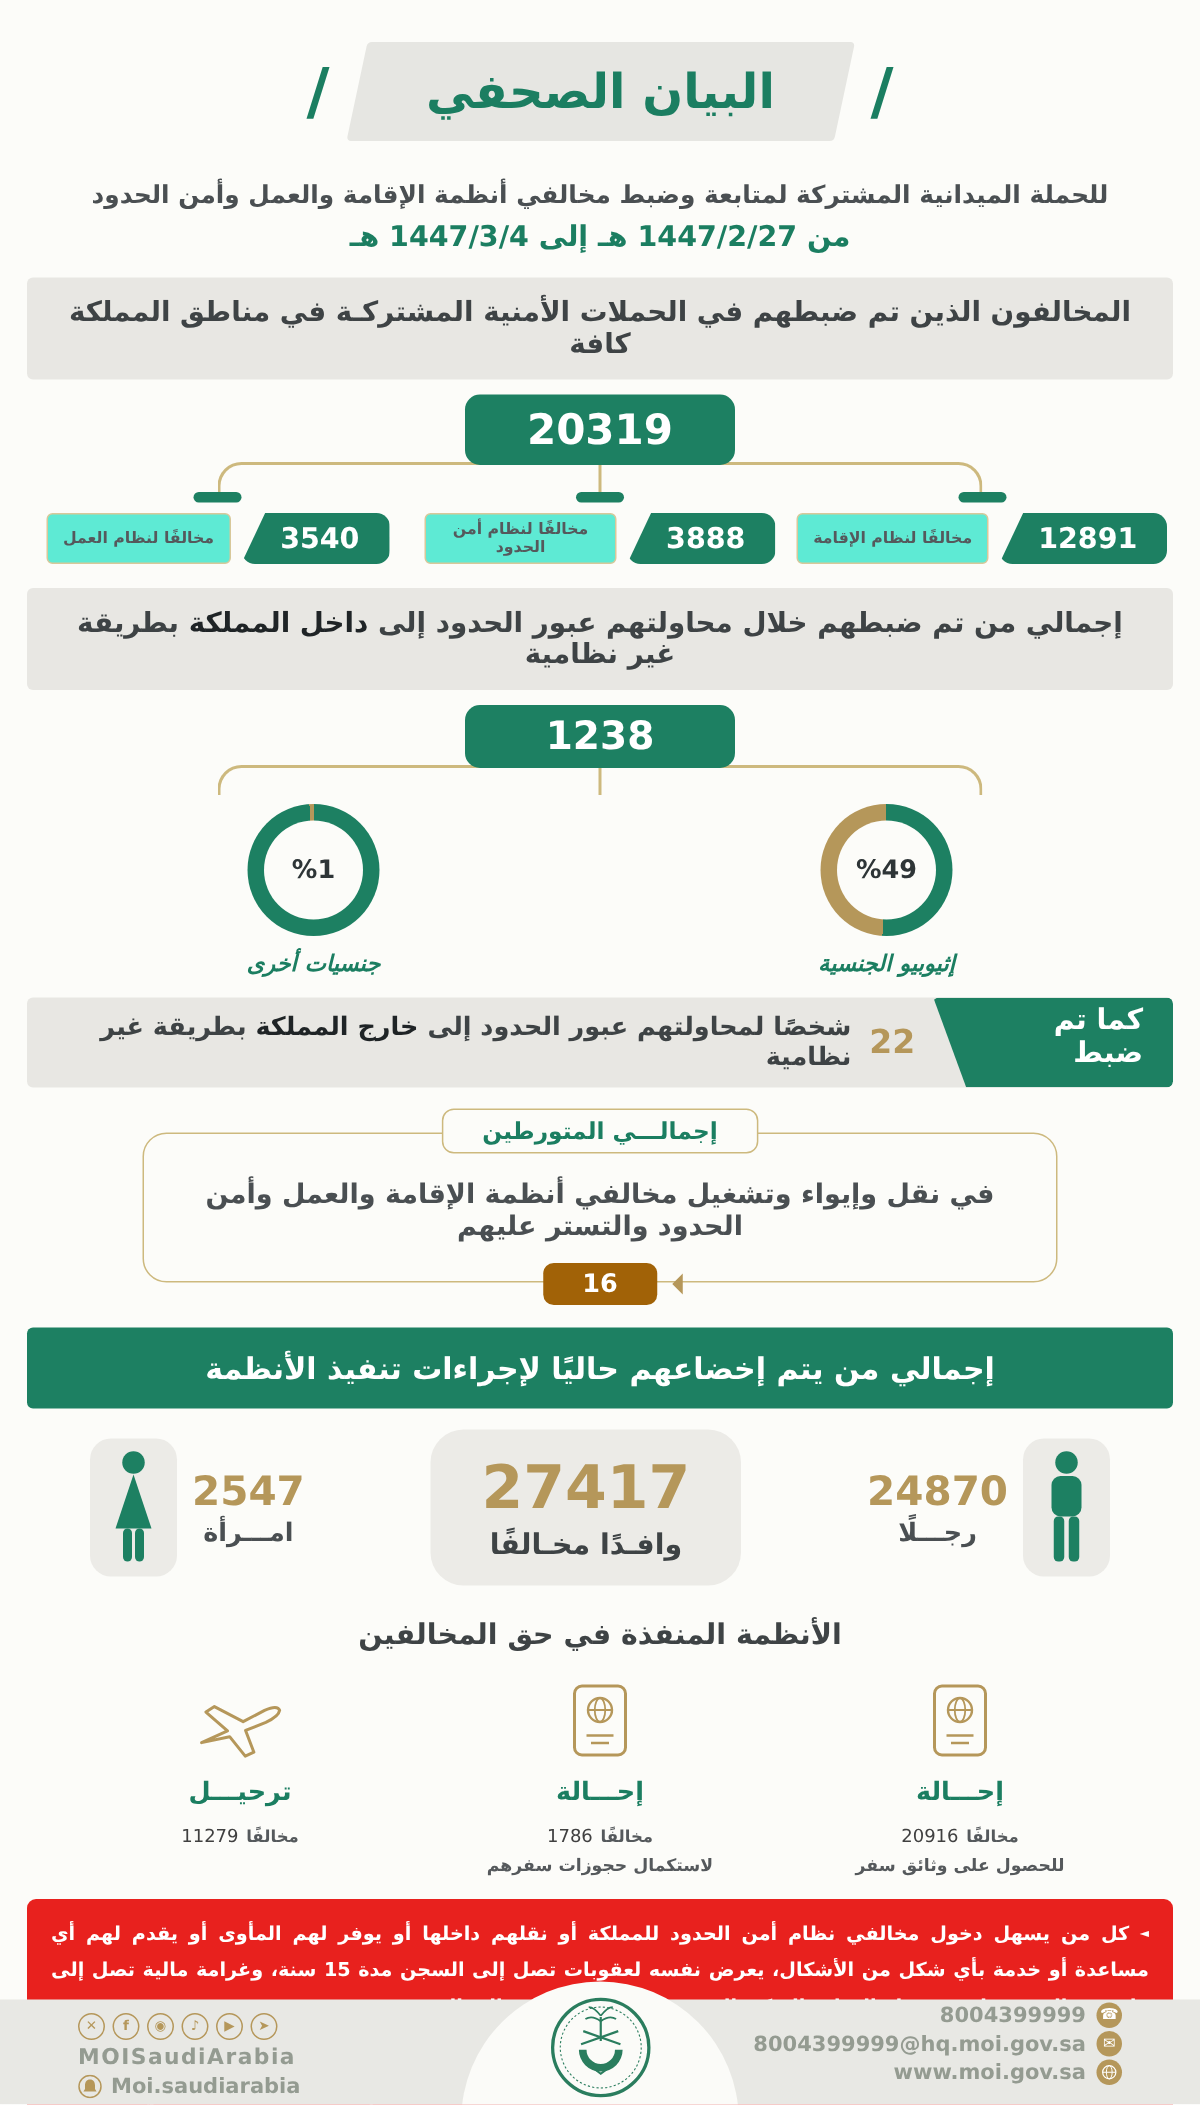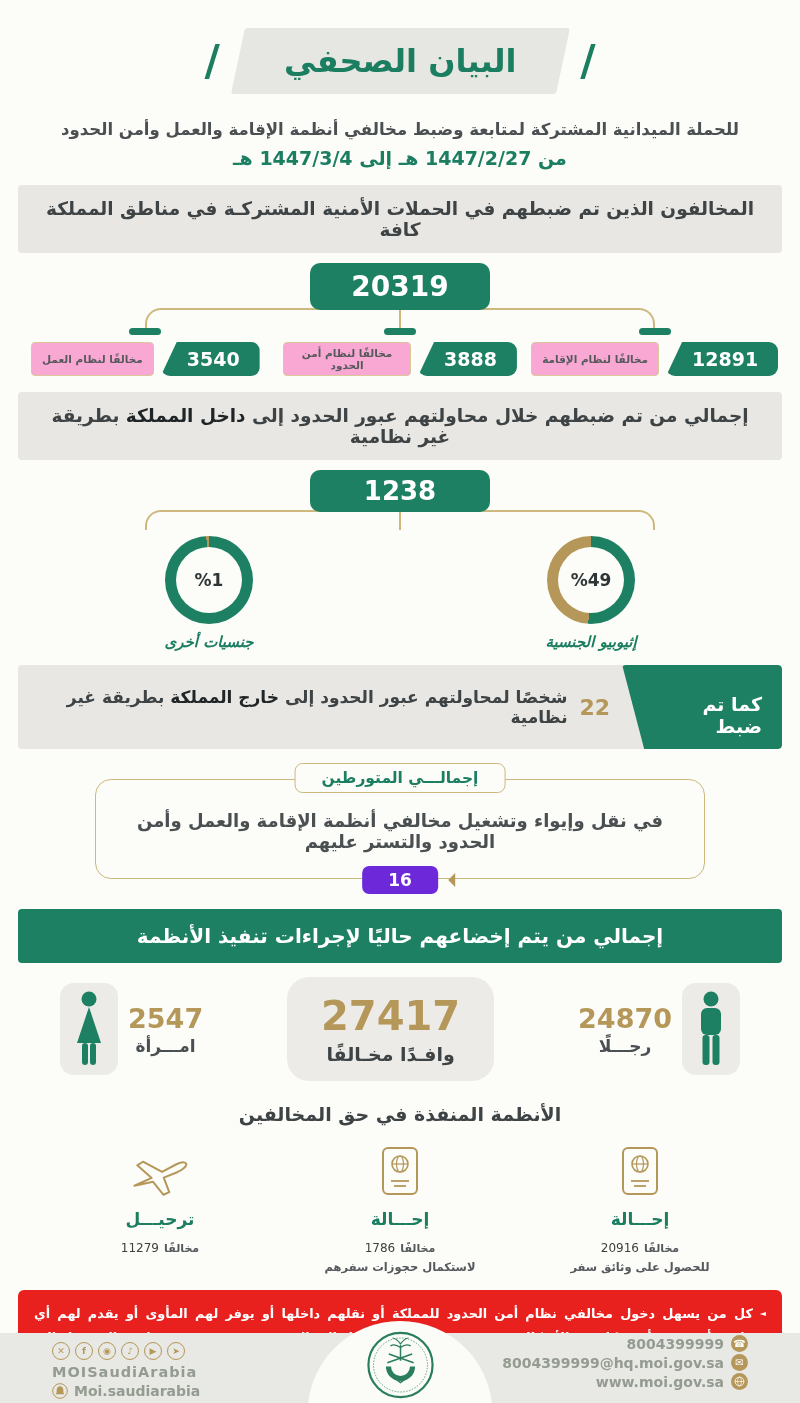--- a/index.html
+++ b/index.html
@@ -45,21 +45,21 @@
   
   .stats-row { display:flex; padding:0 18px; }
   .stat-unit { flex:1; }
   .tab { width:32px; height:7px; background:#1d8062; border-radius:4px;
          margin:0 auto 7px; }
   .pair { display:flex; justify-content:center; gap:7px; }
   .num-pill { background:#1d8062; color:#fff; font-size:19px;
          font-weight:bold; padding:6px 20px 6px 26px; border-radius:9px;
          clip-path:polygon(16px 0, 100% 0, 100% 100%, 0 100%);
          display:flex; align-items:center; }
-  .label-box { background:#f9a8d4; border:1px solid #d8c89a; border-radius:4px;
+  .label-box { background:#5eead4; border:1px solid #d8c89a; border-radius:4px;
          padding:4px 10px; font-size:10.5px; font-weight:bold;
          color:#55595c; display:flex; align-items:center; max-width:128px;
          text-align:center; }
 
   
   .donut-row { display:flex; padding:0 18px; margin-top:0; }
   .donut-unit { flex:1; text-align:center; }
   .ring { width:88px; height:88px; border-radius:50%; margin:6px auto 0;
           position:relative; }
   .hole { position:absolute; inset:11px; background:#fcfcf9;
@@ -67,40 +67,40 @@
           justify-content:center; font-size:17px; font-weight:bold;
           color:#2e3537; }
   .donut-label { margin-top:9px; color:#1b7e61; font-size:15px;
           font-weight:bold;font-style:italic; }
 
   
   .out-strip { margin:14px 18px 0; background:#e8e7e3; border-radius:4px;
           display:flex; align-items:stretch; gap:12px; overflow:hidden; }
   .out-badge { background:#1d8062; color:#fff; font-size:19px;
           font-weight:bold; display:flex; align-items:center;
-          padding:28px 20px 12px 30px; border-radius:4px;
+          padding:4px 20px 12px 30px; border-radius:4px;
           clip-path:polygon(0 0, 100% 0, 100% 100%, 22px 100%); }
   .out-count { color:#b5975a; font-size:22px; font-weight:bold;
           display:flex; align-items:center; }
   .out-text { color:#3e4345; font-size:17px; font-weight:bold;
           display:flex; align-items:center; padding:10px 0; }
   .out-text b { color:#1f2426; }
 
   
   .involved { position:relative; margin:30px 95px 0; border:1.5px solid #cdb97e;
           border-radius:16px; padding:30px 26px 26px; }
   .involved-title { position:absolute; top:-17px; left:50%;
           transform:translateX(-50%); background:#fcfcf9;
           border:1.5px solid #cdb97e; border-radius:8px; padding:5px 26px;
           color:#1b7e61; font-size:15.5px; font-weight:bold;
           white-space:nowrap; }
   .involved-body { text-align:center; color:#4a4f52; font-size:18px;
           font-weight:bold; }
   .involved-count { position:absolute; bottom:-16px; left:50%;
-          transform:translateX(-50%); background:#6d28d9; color:#fff;
+          transform:translateX(-50%); background:#a16207; color:#fff;
           font-size:17px; font-weight:bold; padding:4px 26px;
           border-radius:7px; }
   .involved-count::after { content:""; position:absolute; right:-17px;
           top:50%; transform:translateY(-50%);
           border:7px solid transparent; border-right-color:#b5975a; }
 
   
   .banner { margin:30px 18px 0; background:#1d8062; border-radius:4px;
           color:#fff; text-align:center; font-size:20px; font-weight:bold;
           padding:15px 10px; }

